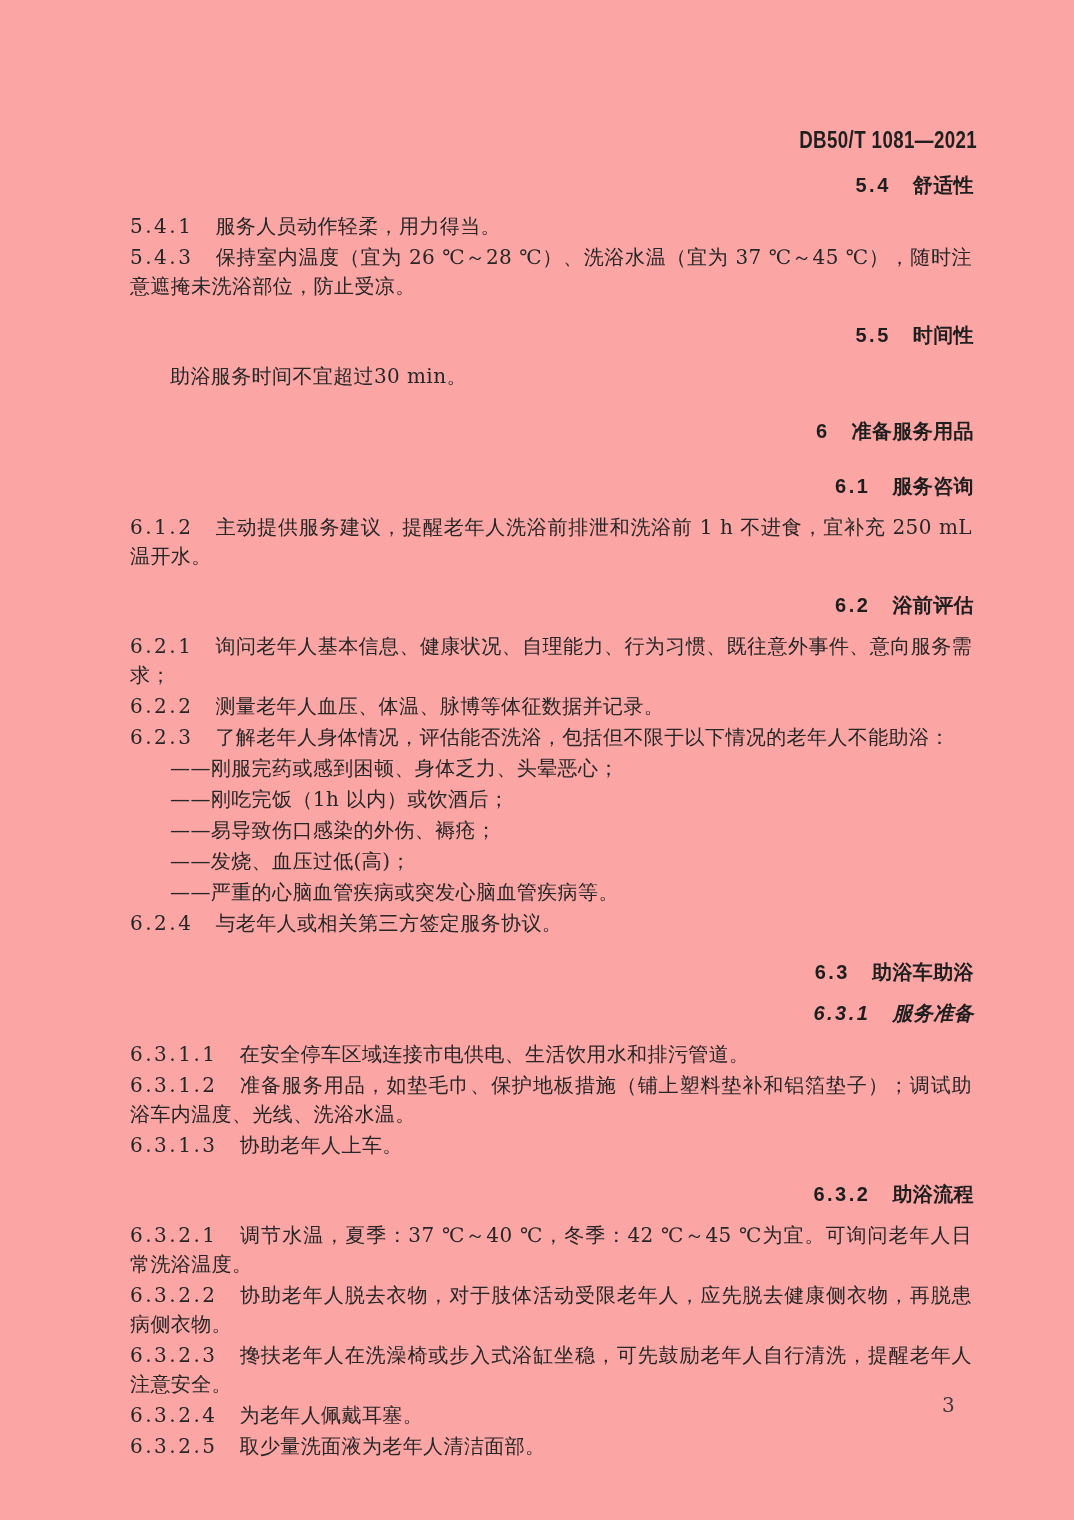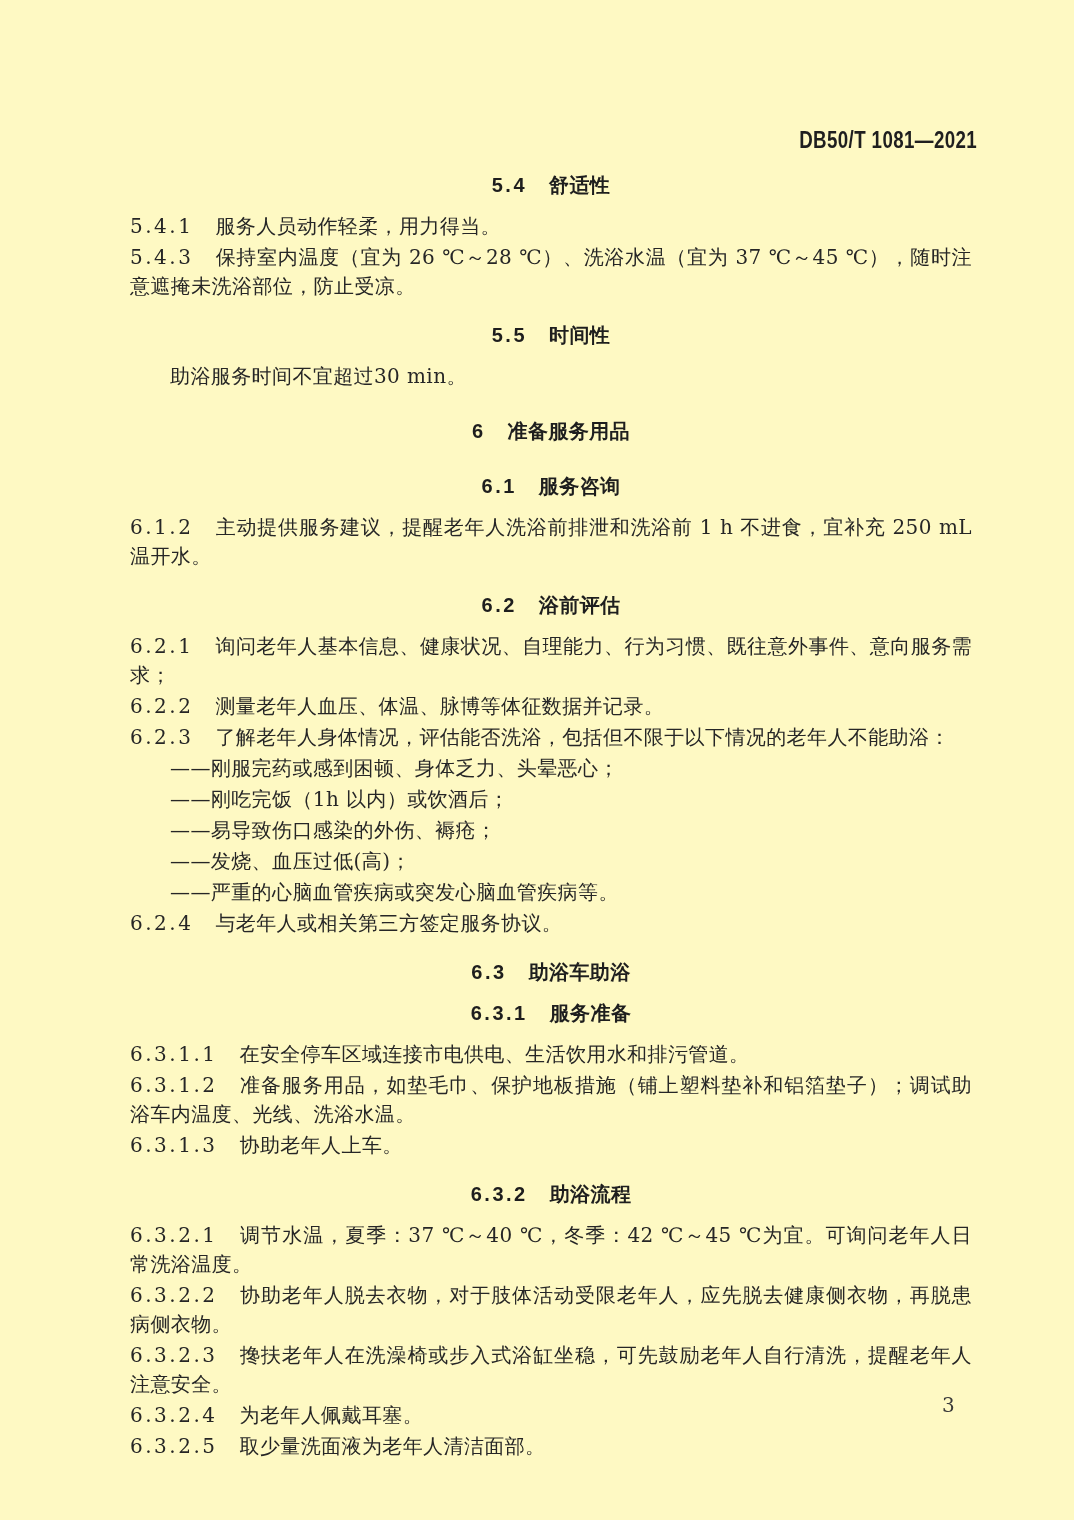--- a/index.html
+++ b/index.html
@@ -4,21 +4,21 @@
 <style>
   html, body {
     margin: 0;
     padding: 0;
     background: #ffffff;
   }
   .page {
     position: relative;
     width: 1074px;
     height: 1520px;
-    background: #fef9c3;
+    background: #fca5a5;
     color: #242424;
     overflow: hidden;
   }
   .running-header {
     position: absolute;
     top: 126px;
     right: 97px;
     font-family: "Liberation Sans", sans-serif;
     font-weight: bold;
     font-size: 24px;
@@ -39,26 +39,26 @@
     letter-spacing: 0.4px;
     text-align: justify;
     color: #262626;
   }
   .block { margin: 0; }
   .h1, .h2 {
     font-family: "Liberation Sans", sans-serif;
     font-weight: bold;
     font-size: 20px;
     margin: 20px 0 12px 0;
-    text-align: center;
+    text-align: right;
     color: #1e1e1e;
   }
   .h1 { margin-top: 26px; }
   .h1 + .h2 { margin-top: 26px; }
-  .h2 + .h2 { margin-top: 9px; }
+  .h2 + .h2 { margin-top: 9px; font-style: italic; }
   .content .block:first-child { margin-top: 0; }
   .p { margin: 2px; }
   .pindent { text-indent: 40px; }
   .dash { padding-left: 40px; }
   .num {
     letter-spacing: 2.5px;
     margin-right: 22px;
     white-space: nowrap;
   }
   .page-number {

